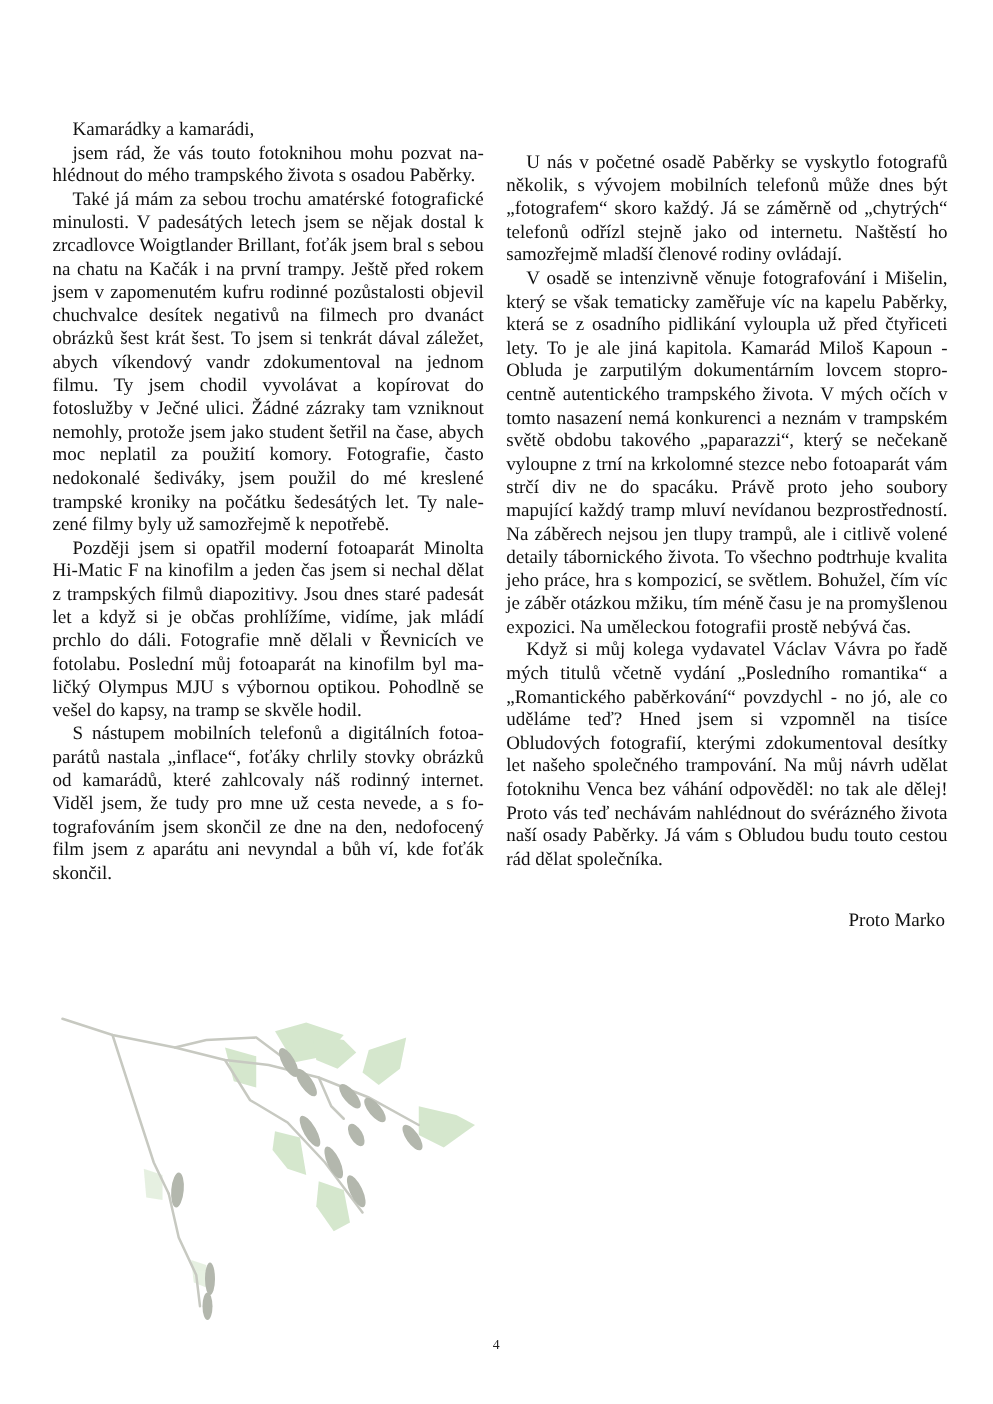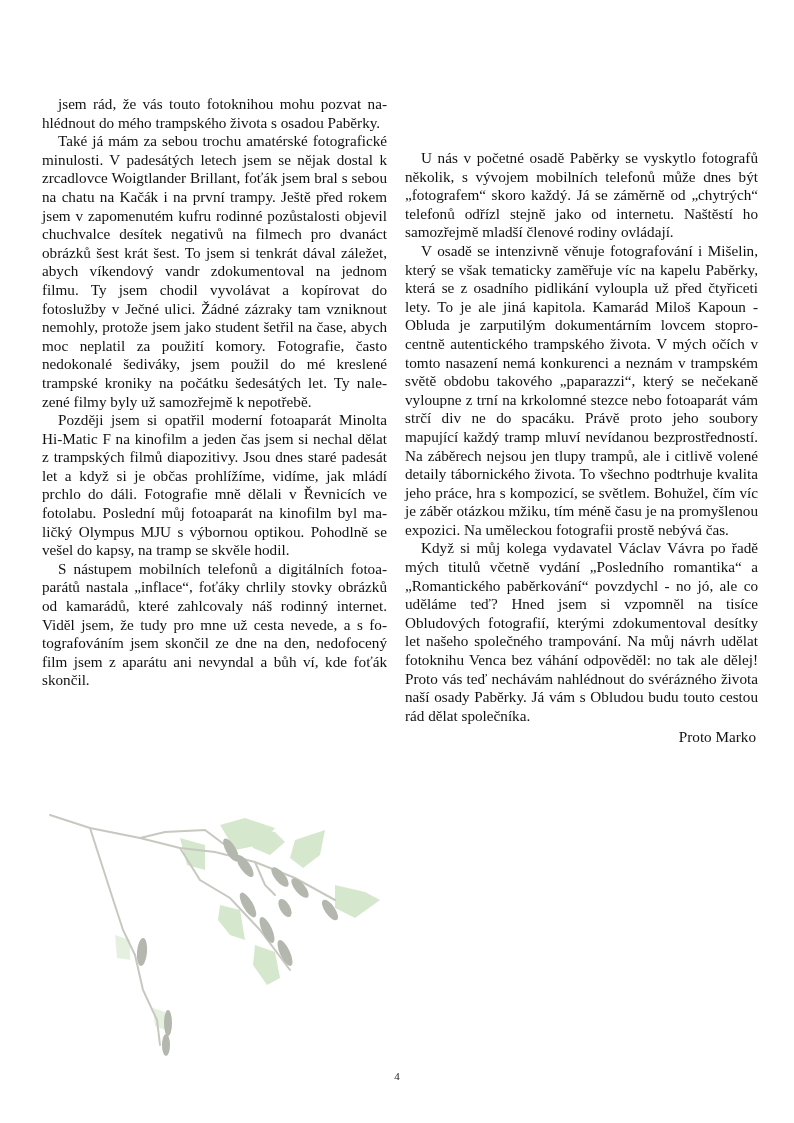--- a/index.html
+++ b/index.html
@@ -8,41 +8,42 @@
   .col {
     position: absolute;
     font-family: "Liberation Serif", "DejaVu Serif", serif;
     font-size: 15.2px;
     line-height: 18.6px;
     color: #111;
     text-align: justify;
     hyphens: manual;
   }
   .col-left { left: 42px; top: 95px; width: 345px; }
-  .col-right { left: 405px; top: 121px; width: 353px; margin-top: 28px; }
+  .col-right { left: 405px; top: 121px; width: 353px; }
   .col p { margin: 0; text-indent: 16px; }
   .col p.salutation { text-indent: 16px; text-align: left; }
   .signature {
     position: absolute; right: 38px; top: 728px;
     font-family: "Liberation Serif", "DejaVu Serif", serif;
     font-size: 15.2px; color: #111;
   }
   .page-number {
     position: absolute; left: 0; width: 794px; top: 1070px; text-align: center;
     font-family: "Liberation Serif", "DejaVu Serif", serif;
     font-size: 11px; color: #222;
   }
   .branch { position: absolute; left: 35px; top: 780px; width: 360px; height: 280px; }
 </style>
 </head>
 <body>
 
 <div class="page">
 
   <div class="col col-left">
+    <p class="salutation">Kamarádky a kamarádi,</p>
     <p>jsem rád, že vás touto fotoknihou mohu pozvat na­hlédnout do mého trampského života s osadou Paběr­ky.</p>
     <p>Také já mám za sebou trochu amatérské fotografic­ké minulosti. V padesátých letech jsem se nějak dostal k zrcadlovce Woigtlander Brillant, foťák jsem bral s sebou na chatu na Kačák i na první trampy. Ještě před rokem jsem v zapomenutém kufru rodinné pozůstalos­ti objevil chuchvalce desítek negativů na filmech pro dvanáct obrázků šest krát šest. To jsem si tenkrát dá­val záležet, abych víkendový vandr zdokumentoval na jednom filmu. Ty jsem chodil vyvolávat a kopírovat do fotoslužby v Ječné ulici. Žádné zázraky tam vznik­nout nemohly, protože jsem jako student šetřil na čase, abych moc neplatil za použití komory. Fotografie, čas­to nedokonalé šediváky, jsem použil do mé kreslené trampské kroniky na počátku šedesátých let. Ty nale­zené filmy byly už samozřejmě k nepotřebě.</p>
     <p>Později jsem si opatřil moderní fotoaparát Minolta Hi-Matic F na kinofilm a jeden čas jsem si nechal dělat z trampských filmů diapozitivy. Jsou dnes staré pade­sát let a když si je občas prohlížíme, vidíme, jak mládí prchlo do dáli. Fotografie mně dělali v Řevnicích ve fotolabu. Poslední můj fotoaparát na kinofilm byl ma­ličký Olympus MJU s výbornou optikou. Pohodlně se vešel do kapsy, na tramp se skvěle hodil.</p>
     <p>S nástupem mobilních telefonů a digitálních fotoa­parátů nastala „inflace“, foťáky chrlily stovky obrázků od kamarádů, které zahlcovaly náš rodinný internet. Viděl jsem, že tudy pro mne už cesta nevede, a s fo­tografováním jsem skončil ze dne na den, nedofocený film jsem z aparátu ani nevyndal a bůh ví, kde foťák skončil.</p>
   </div>
 
   <div class="col col-right">
     <p>U nás v početné osadě Paběrky se vyskytlo fotogra­fů několik, s vývojem mobilních telefonů může dnes být „fotografem“ skoro každý. Já se záměrně od „chyt­rých“ telefonů odřízl stejně jako od internetu. Naštěstí ho samozřejmě mladší členové rodiny ovládají.</p>
     <p>V osadě se intenzivně věnuje fotografování i Mišelin, který se však tematicky zaměřuje víc na kapelu Paběrky, která se z osadního pidlikání vyloupla už před čtyřiceti lety. To je ale jiná kapitola. Kamarád Miloš Kapoun - Obluda je zarputilým dokumentárním lovcem stopro­centně autentického trampského života. V mých očích v tomto nasazení nemá konkurenci a neznám v tramp­ském světě obdobu takového „paparazzi“, který se nečekaně vyloupne z trní na krkolomné stezce nebo fotoaparát vám strčí div ne do spacáku. Právě proto jeho soubory mapující každý tramp mluví nevídanou bezprostředností. Na záběrech nejsou jen tlupy tram­pů, ale i citlivě volené detaily tábornického života. To všechno podtrhuje kvalita jeho práce, hra s kompozicí, se světlem. Bohužel, čím víc je záběr otázkou mžiku, tím méně času je na promyšlenou expozici. Na umě­leckou fotografii prostě nebývá čas.</p>
     <p>Když si můj kolega vydavatel Václav Vávra po řadě mých titulů včetně vydání „Posledního romantika“ a „Romantického paběrkování“ povzdychl - no jó, ale co uděláme teď? Hned jsem si vzpomněl na tisíce Obludových fotografií, kterými zdokumentoval desít­ky let našeho společného trampování. Na můj návrh udělat fotoknihu Venca bez váhání odpověděl: no tak ale dělej! Proto vás teď nechávám nahlédnout do své­rázného života naší osady Paběrky. Já vám s Obludou budu touto cestou rád dělat společníka.</p>

